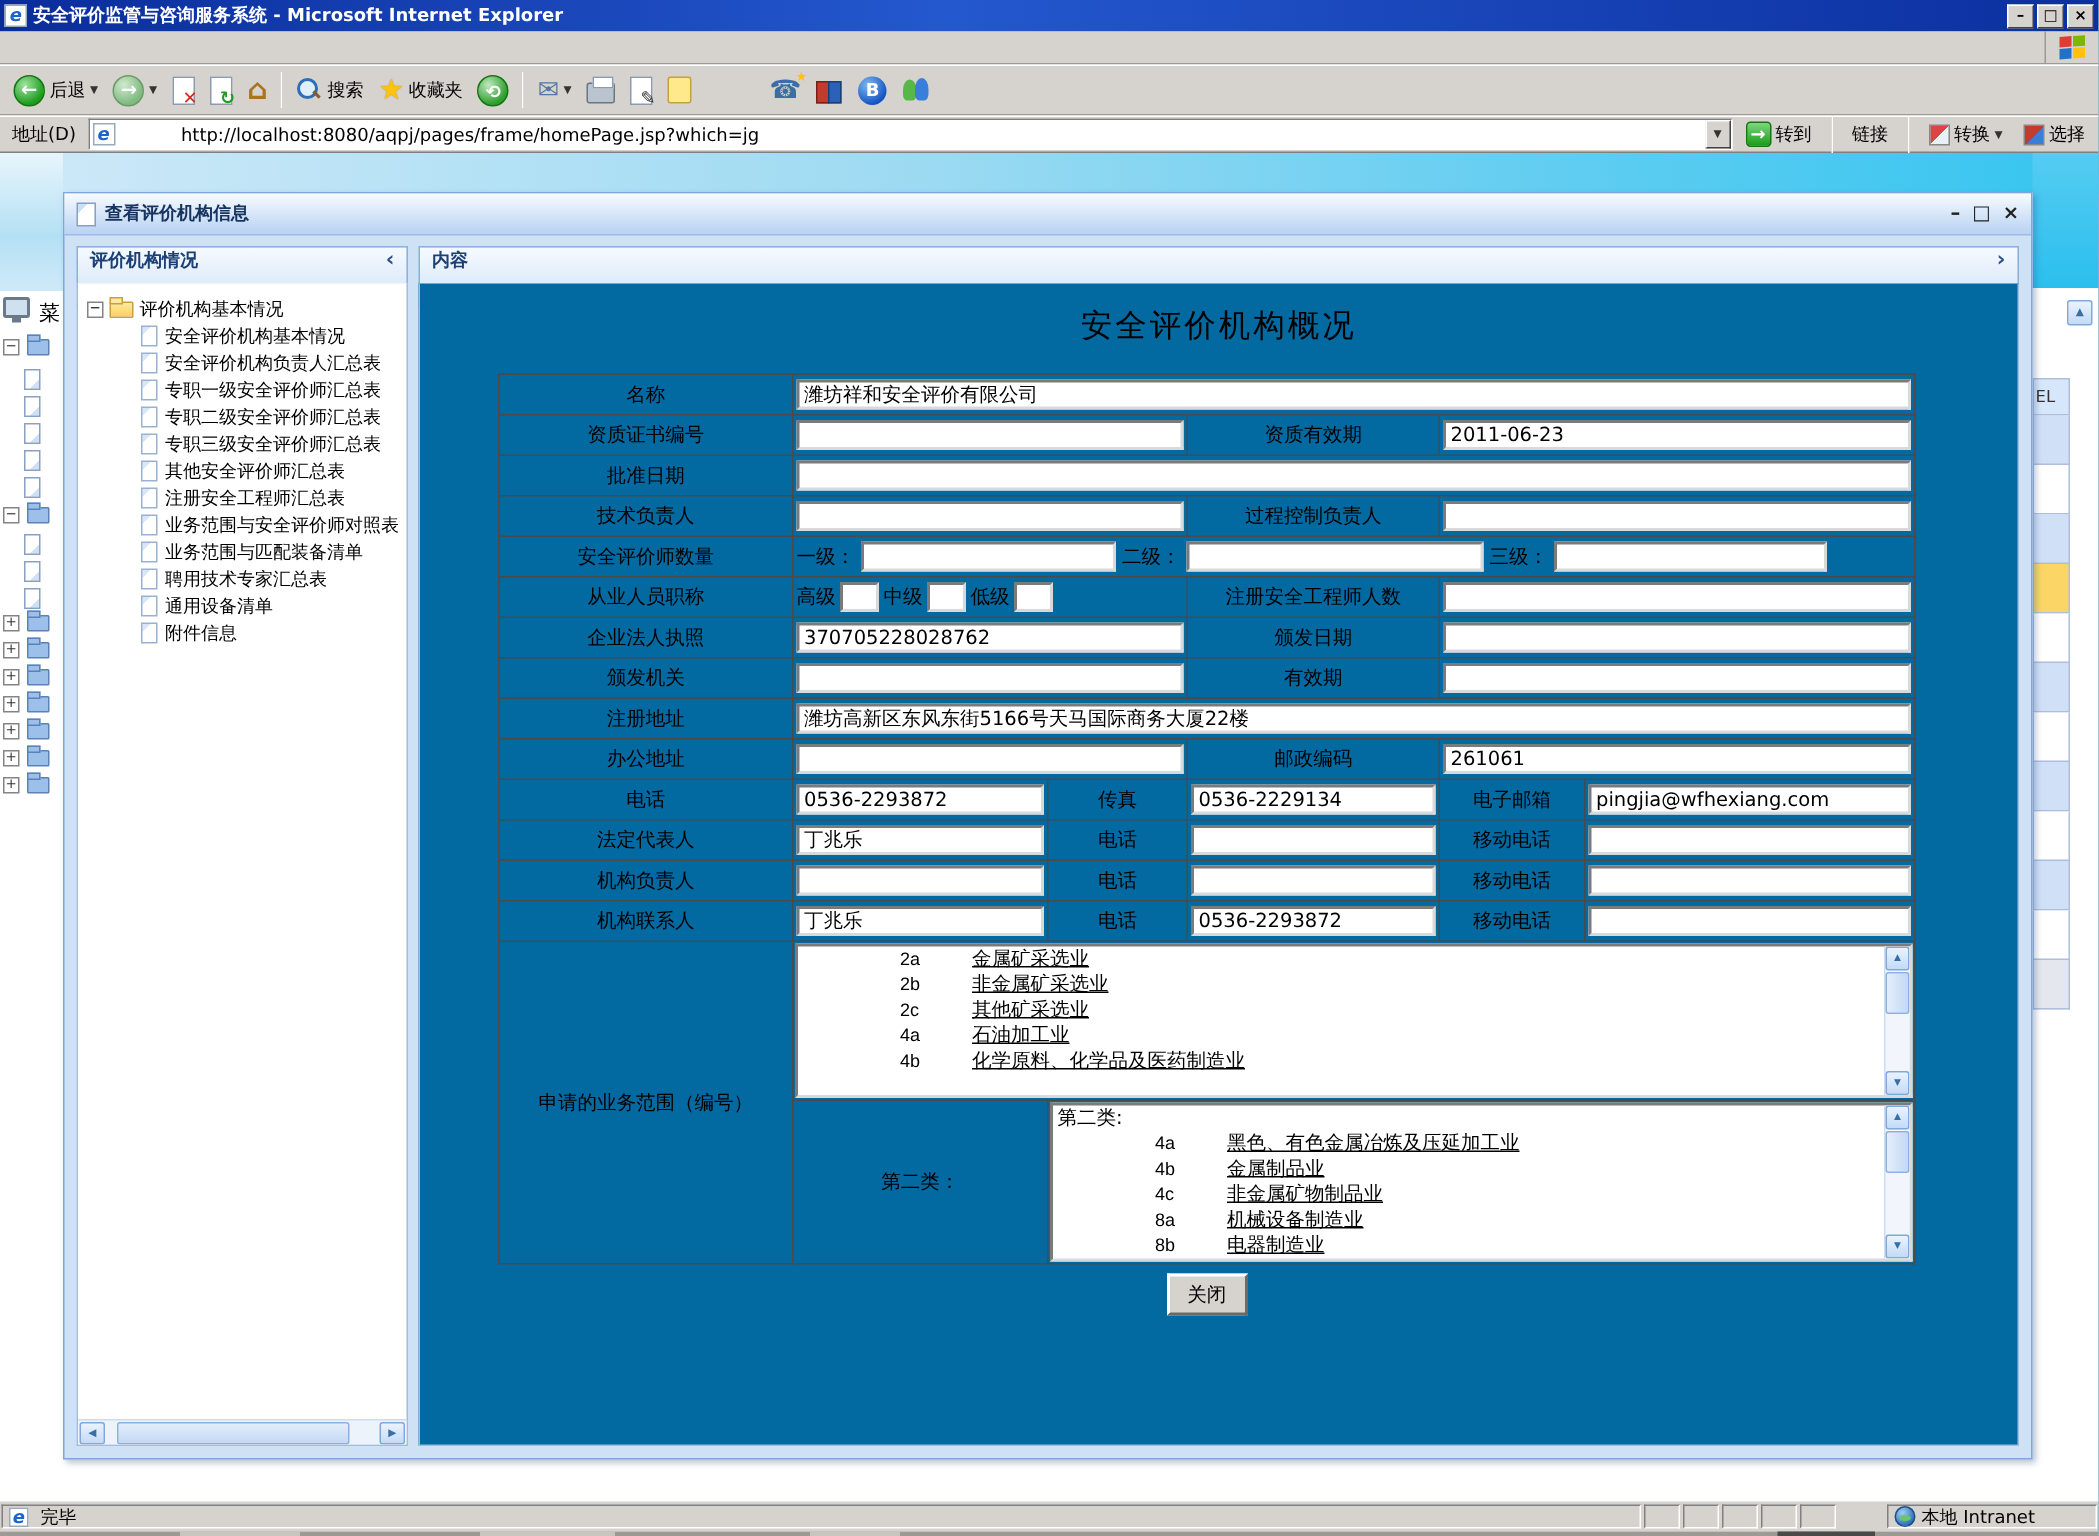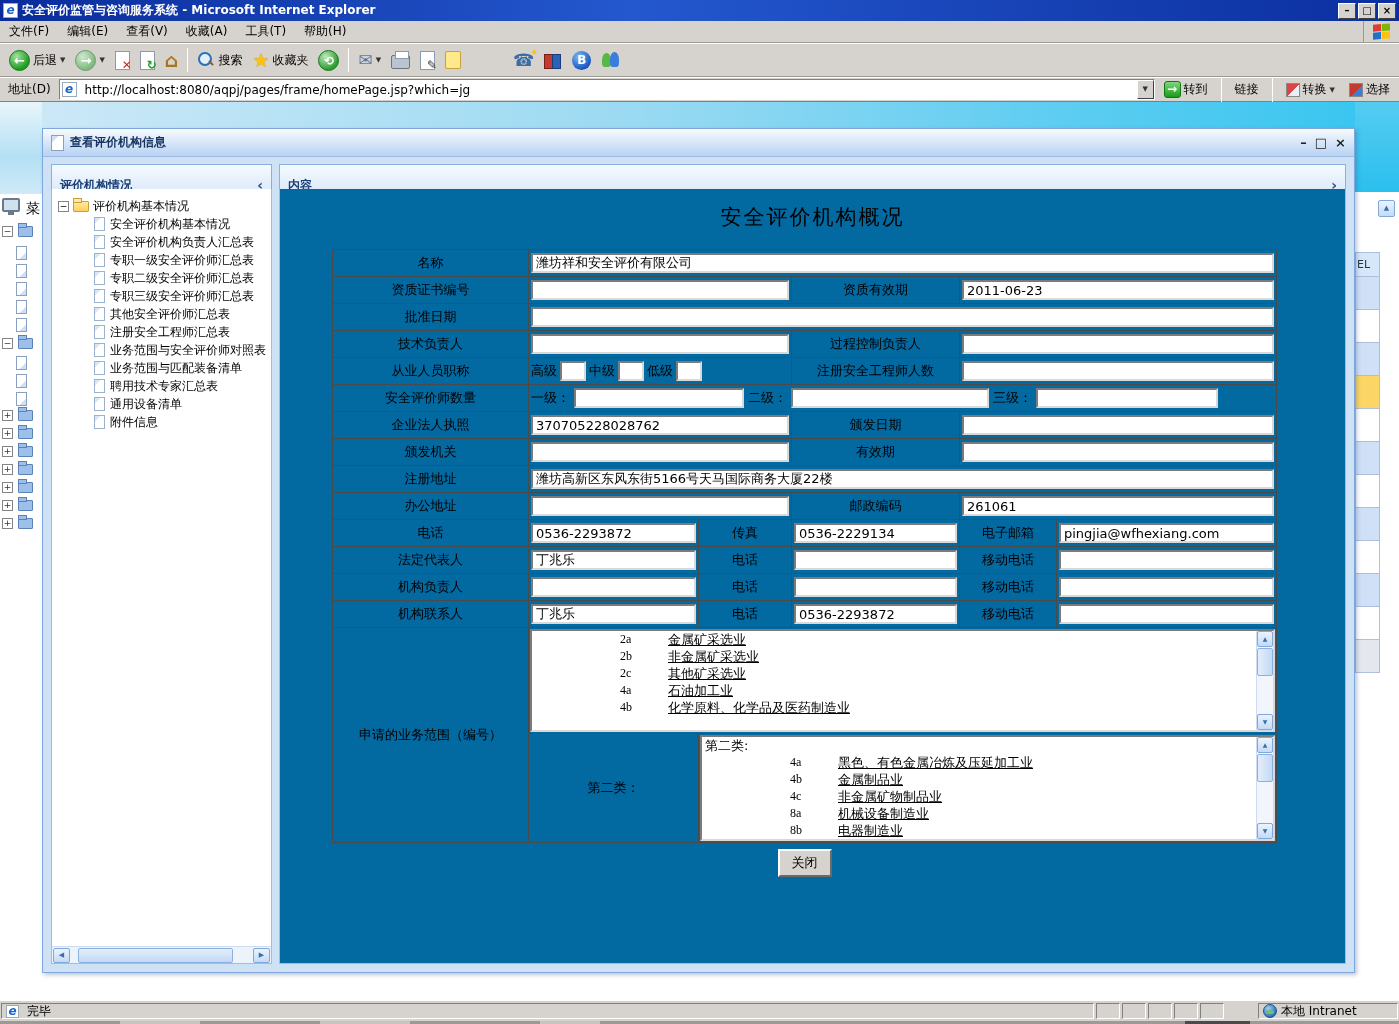--- a/index.html
+++ b/index.html
@@ -54,21 +54,21 @@
   .books::after { content:""; position:absolute; left:8px; top:3px; width:7px; height:13px; background:#2a62b8; border:1px solid #1a3c77; }
   .bt { width:19px; height:19px; border-radius:50%; background:radial-gradient(circle at 35% 30%,#7fb8f0,#1050c0 75%); color:#fff; font-weight:bold; font-size:12px; text-align:center; line-height:18px; }
   .msn { position:relative; width:20px; height:18px; }
   .msn::before { content:""; position:absolute; left:1px; top:2px; width:9px; height:14px; border-radius:50% 50% 30% 30%; background:#58b847; }
   .msn::after { content:""; position:absolute; left:9px; top:1px; width:9px; height:15px; border-radius:50% 50% 30% 30%; background:#3a7edc; }
 
   #addrbar { position:absolute; left:0; top:77px; width:1399px; height:25px; background:#d6d3ce;
     border-top:1px solid #fff; border-bottom:1px solid #808080; display:flex; align-items:center; padding:0 4px; gap:4px; }
   #addr-field { flex:1; height:21px; background:#fff; border:1px solid; border-color:#808080 #fff #fff #808080;
     display:flex; align-items:center; padding-left:2px; gap:4px; position:relative; }
-  #addr-field .url { flex:1; white-space:nowrap; overflow:hidden; }
+  #addr-field .url { flex:1; white-space:nowrap; overflow:hidden;margin-left:36px; }
   .dd-btn { width:17px; height:19px; background:#d6d3ce; border:1px solid; border-color:#fff #404040 #404040 #fff;
     font-size:7px; text-align:center; line-height:17px; color:#333; }
   .go-icon { width:17px; height:17px; background:linear-gradient(#7ed67e,#1a9c1a); border:1px solid #117711; border-radius:3px;
     color:#fff; font-weight:bold; text-align:center; line-height:15px; font-size:12px; }
   .abar-btn { display:flex; align-items:center; gap:3px; padding:1px 5px; }
   .conv-ic { width:14px; height:14px; background:linear-gradient(135deg,#d44 50%,#e8f0fa 50%); border:1px solid #888; }
   .sel-ic  { width:14px; height:14px; background:linear-gradient(135deg,#c23b2e 55%,#3a7edc 55%); border:1px solid #888; }
 
   
   #banner { position:absolute; left:0; top:102px; width:1399px; height:27px;
@@ -101,21 +101,21 @@
     background:#cfe1f5; border:1px solid #7da7dd; box-shadow:2px 2px 4px rgba(60,90,140,.35); }
   #dlg-title { position:absolute; left:0; top:0; right:0; height:28px;
     background:linear-gradient(#f8fbff,#cadef6 70%,#b9d3f2); border-bottom:1px solid #9dbbe4;
     display:flex; align-items:center; padding:0 8px; font-weight:bold; color:#17335f; }
   .doc-ic { width:13px; height:16px; background:#fff; border:1px solid #8aa0c0; margin-right:6px;
     background:linear-gradient(315deg,#fff 75%,#cfe0f4 75%); }
   #dlg-ctrl { margin-left:auto; display:flex; gap:8px; font-weight:bold; color:#222; }
   #dlg-ctrl span { cursor:default; font-size:13px; }
 
   .panel-head { height:42px; background:linear-gradient(#f5faff,#d0e2f6); border:1px solid #8ab0dd;
-    display:flex; align-items:center; padding:0 8px; font-weight:bold; color:#1b3f77; }
+    display:flex; align-items:flex-start; padding:0 8px; font-weight:bold; color:#1b3f77; }
   .panel-head .arrow { margin-left:auto; font-weight:bold; color:#2a4d85; font-size:14px; }
 
   #dlg-side { position:absolute; left:8px; top:35px; width:221px; bottom:8px; }
   #side-body { position:absolute; left:0; top:25px; right:0; bottom:0; background:#fff; border:1px solid #a0bce0; border-top:none; overflow:hidden; }
   #tree { padding:8px 0 0 6px; font-size:12px; line-height:18px; white-space:nowrap; }
   .tree-root { display:flex; align-items:center; gap:4px; }
   .tree-root .pm-box2 { width:11px; height:11px; border:1px solid #848484; background:#fff; font-size:9px; line-height:9px; text-align:center; }
   .folder-y { width:16px; height:11px; background:linear-gradient(#ffe9a0,#ffcf5e); border:1px solid #c8a03c; border-radius:1px; position:relative; }
   .folder-y::before { content:""; position:absolute; left:-1px; top:-4px; width:7px; height:3px; background:#ffe9a0; border:1px solid #c8a03c; }
   .tree-item { display:flex; align-items:center; gap:5px; padding-left:36px; height:18px; }
@@ -146,21 +146,21 @@
   .scope-label { width:196px; border-right:1px solid #4a4a4a; border-bottom:1px solid #4a4a4a;
     display:flex; align-items:center; justify-content:center; }
   .scope-col { flex:1; display:flex; flex-direction:column; }
   .scope-sub { flex:1; display:flex; border-bottom:1px solid #4a4a4a; }
   .cat-label { width:170px; border-right:1px solid #4a4a4a; display:flex; align-items:center; justify-content:center; }
   .lb-wrap { flex:1; border-right:1px solid #4a4a4a; display:flex; padding:1px; }
   .lb { position:relative; flex:1; background:#fff; border-top:2px solid #7b7b7b; border-left:2px solid #7b7b7b;
     border-bottom:2px solid #d9d9d9; border-right:2px solid #d9d9d9; overflow:hidden; font-size:13px; line-height:17px; }
   .lb-head { padding-left:3px; }
   .lb-row { display:flex; }
-  .lb-code { margin-left:88px; width:48px; font-family:Liberation Serif, serif; font-size:12px; }
+  .lb-code { margin-left:68px; width:48px; font-family:Liberation Sans, sans-serif; font-size:12px; }
   .lb-name { text-decoration:underline; }
   .vsb { position:absolute; right:0; top:0; bottom:0; width:17px; background:#f2f6fc; border-left:1px solid #cddcf0; }
   .vsb .vbtn { position:absolute; left:0; width:16px; height:16px; background:linear-gradient(#eaf3fe,#c3dbf7);
     border:1px solid #82a7da; border-radius:2px; font-size:6px; color:#3a6ea5; text-align:center; line-height:14px; }
   .vsb .vthumb { position:absolute; left:0; top:17px; width:16px; height:28px; background:linear-gradient(90deg,#e4eefb,#c2d9f5); border:1px solid #8cb0e0; border-radius:2px; }
 
   #close-wrap { width:945px; margin-left:52px; text-align:center; margin-top:6px; }
   #close-btn { font:13px "DejaVu Sans",sans-serif; background:#d6d3ce; padding:3px 12px;
     border:2px solid; border-color:#ffffff #6d6a65 #6d6a65 #ffffff; }
 
@@ -182,29 +182,20 @@
 
 <div id="titlebar">
   <span class="ie-icon">e</span>
   <span class="title">安全评价监管与咨询服务系统 - Microsoft Internet Explorer</span>
   <span class="winbtn">–</span>
   <span class="winbtn">□</span>
   <span class="winbtn">×</span>
 </div>
 
 <div id="menubar">
-  <span style="display:flex">
-
-  <span class="menu-item">文件(F)</span>
-      <span class="menu-item">编辑(E)</span>
-      <span class="menu-item">查看(V)</span>
-      <span class="menu-item">收藏(A)</span>
-      <span class="menu-item">工具(T)</span>
-      <span class="menu-item">帮助(H)</span>
-    </span>
   <span id="winlogo">
     <span class="logo-grid">
         <i></i>
         <i></i>
         <i></i>
         <i></i>
       </span>
   </span>
 </div>
 
@@ -489,50 +480,50 @@
           <div class="fcell w-263">
               <input class="tin" value="" style="">
             </div>
           <div class="fcell lab w-168">过程控制负责人</div>
           <div class="fcell w-317">
               <input class="tin" value="" style="">
             </div>
         </div>
 
         <div class="frow">
+          <div class="fcell lab w-label">安全评价师数量</div>
+          <div class="fcell grow">
+            <span class="evlvl">
+              <span>一级：</span>
+              <input class="tin" style="width: 170px;" value="">
+              <span>二级：</span>
+              <input class="tin" style="width: 198px;" value="">
+              <span>三级：</span>
+              <input class="tin" style="width: 182px;" value="">
+            </span>
+          </div>
+        </div>
+
+        <div class="frow">
           <div class="fcell lab w-label">从业人员职称</div>
           <div class="fcell w-263" style="gap:3px">
             <span>高级</span>
             <input class="tin sm" value="" style="">
             <span>中级</span>
             <input class="tin sm" value="" style="">
             <span>低级</span>
             <input class="tin sm" value="" style="">
           </div>
           <div class="fcell lab w-168">注册安全工程师人数</div>
           <div class="fcell w-317">
               <input class="tin" value="" style="">
             </div>
         </div>
 
         <div class="frow">
-          <div class="fcell lab w-label">安全评价师数量</div>
-          <div class="fcell grow">
-            <span class="evlvl">
-              <span>一级：</span>
-              <input class="tin" style="width: 170px;" value="">
-              <span>二级：</span>
-              <input class="tin" style="width: 198px;" value="">
-              <span>三级：</span>
-              <input class="tin" style="width: 182px;" value="">
-            </span>
-          </div>
-        </div>
-
-        <div class="frow">
           <div class="fcell lab w-label">企业法人执照</div>
           <div class="fcell w-263">
               <input class="tin" value="370705228028762" style="">
             </div>
           <div class="fcell lab w-168">颁发日期</div>
           <div class="fcell w-317">
               <input class="tin" value="" style="">
             </div>
         </div>
 

